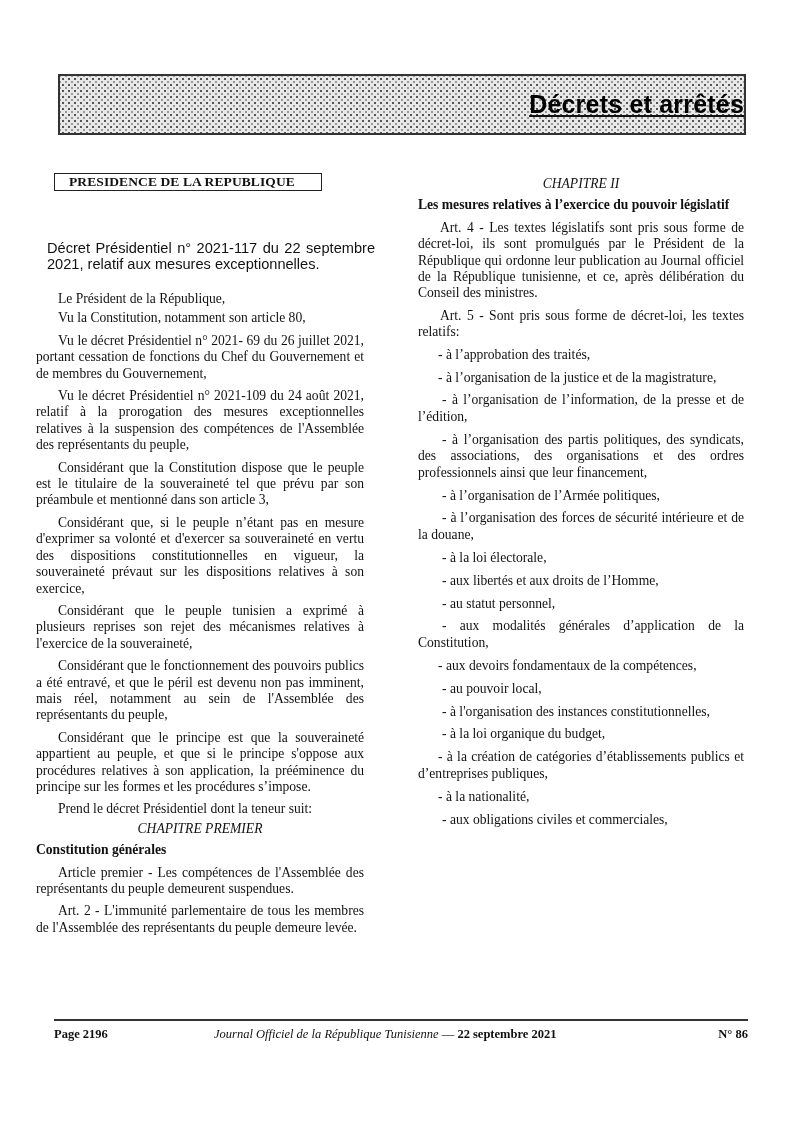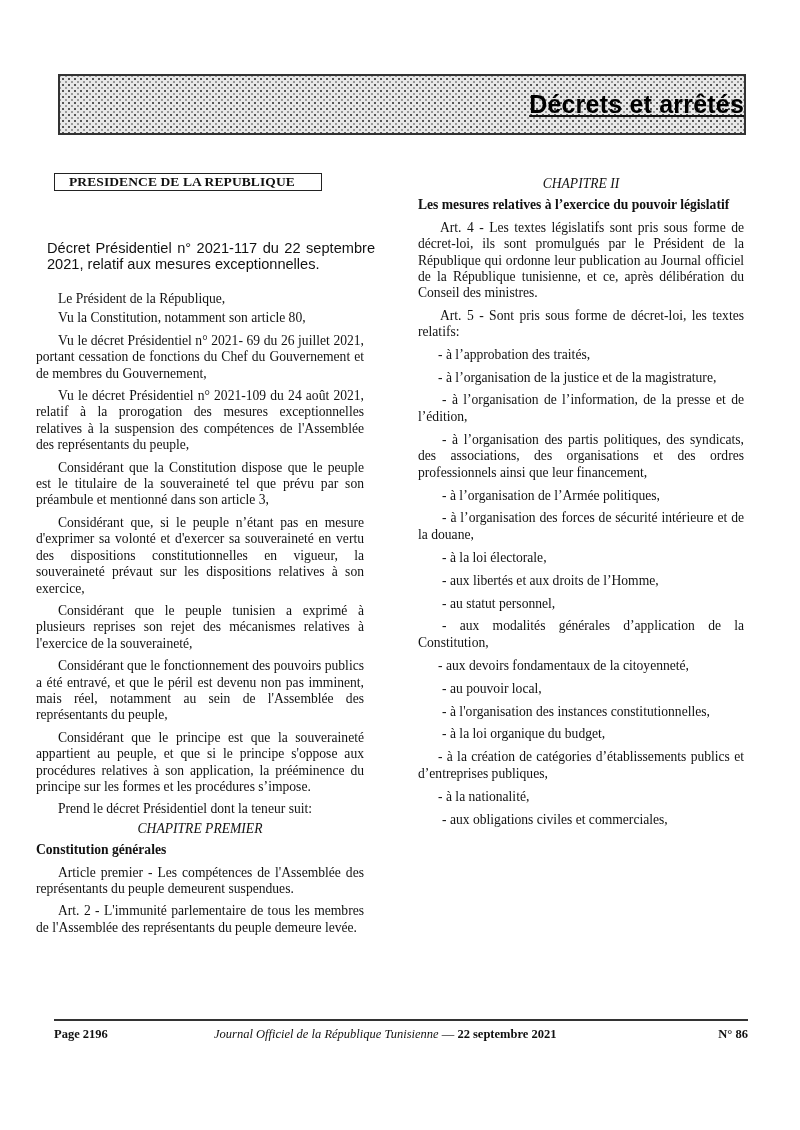--- a/index.html
+++ b/index.html
@@ -92,21 +92,21 @@
     <p class="list-item">- à l’approbation des traités,</p>
     <p class="list-item">- à l’organisation de la justice et de la magistrature,</p>
     <p class="list-item deep">- à l’organisation de l’information, de la presse et de l’édition,</p>
     <p class="list-item deep">- à l’organisation des partis politiques, des syndicats, des associations, des organisations et des ordres professionnels ainsi que leur financement,</p>
     <p class="list-item deep">- à l’organisation de l’Armée politiques,</p>
     <p class="list-item deep">- à l’organisation des forces de sécurité intérieure et de la douane,</p>
     <p class="list-item deep">- à la loi électorale,</p>
     <p class="list-item deep">- aux libertés et aux droits de l’Homme,</p>
     <p class="list-item deep">- au statut personnel,</p>
     <p class="list-item deep">- aux modalités générales d’application de la Constitution,</p>
-    <p class="list-item">- aux devoirs fondamentaux de la citoyenneté,</p>
+    <p class="list-item">- aux devoirs fondamentaux de la compétences,</p>
     <p class="list-item deep">- au pouvoir local,</p>
     <p class="list-item deep">- à l'organisation des instances constitutionnelles,</p>
     <p class="list-item deep">- à la loi organique du budget,</p>
     <p class="list-item">- à la création de catégories d’établissements publics et d’entreprises publiques,</p>
     <p class="list-item">- à la nationalité,</p>
     <p class="list-item deep">- aux obligations civiles et commerciales,</p>
   </div>
 </div>
 
 <div class="footer-rule"></div>

